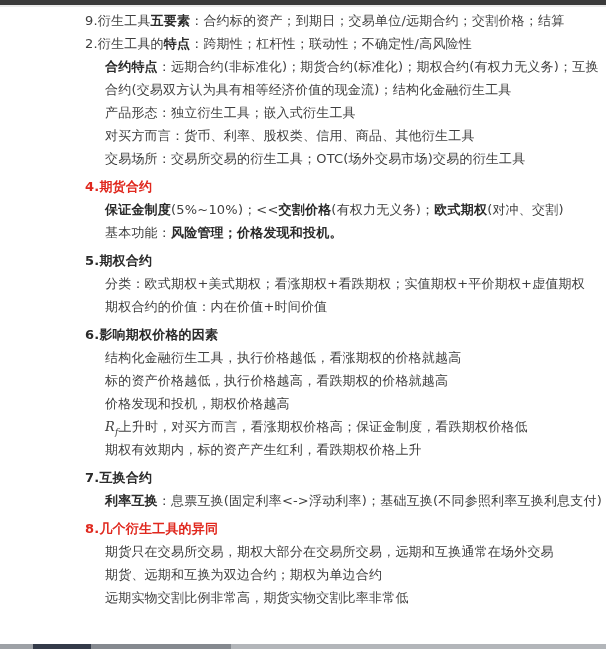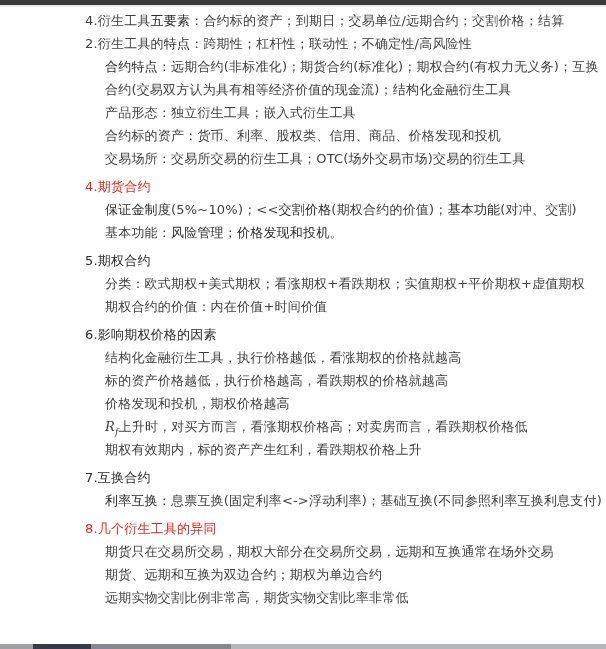--- a/index.html
+++ b/index.html
@@ -9,53 +9,53 @@
     font-family:"DejaVu Sans","Liberation Sans",sans-serif;
   }
   .top-edge{position:absolute;top:0;left:0;width:606px;height:5px;background:var(--bar-dark);}
   .top-edge-under{position:absolute;top:5px;left:0;width:606px;height:2px;background:var(--bar-light-line);}
   .doc{
     position:absolute;left:85px;top:9px;width:470px;
     font-size:13px;color:var(--ink);letter-spacing:.2px;
   }
   .line{height:23px;line-height:23px;white-space:nowrap;}
   .line.indent{padding-left:20px;}
-  .line.heading{margin-top:5px;font-weight:normal;color:var(--ink-bold);}
-  .seg-b{font-weight:normal;color:var(--ink-bold);}
+  .line.heading{margin-top:5px;font-weight:bold;color:var(--ink-bold);}
+  .seg-b{font-weight:bold;color:var(--ink-bold);}
   .seg-r{color:var(--red);}
   .seg-i{font-style:italic;font-family:"DejaVu Serif","Liberation Serif",serif;}
   sub{font-size:9px;line-height:0;}
   .bottom-edge{position:absolute;bottom:0;left:0;width:606px;height:5px;background:var(--bar-base);}
   .bottom-seg{position:absolute;top:0;height:5px;}
 </style>
 </head>
 <body>
 
 <div class="top-edge"></div>
 <div class="top-edge-under"></div>
 
 <div class="doc">
-    <div class="line"><span>4.衍生工具</span><span class="seg-b">五要素</span><span>：合约标的资产；到期日；交易单位/远期合约；交割价格；结算</span></div>
+    <div class="line"><span>9.衍生工具</span><span class="seg-b">五要素</span><span>：合约标的资产；到期日；交易单位/远期合约；交割价格；结算</span></div>
     <div class="line"><span>2.衍生工具的</span><span class="seg-b">特点</span><span>：跨期性；杠杆性；联动性；不确定性/高风险性</span></div>
     <div class="line indent"><span class="seg-b">合约特点</span><span>：远期合约(非标准化)；期货合约(标准化)；期权合约(有权力无义务)；互换</span></div>
     <div class="line indent"><span>合约(交易双方认为具有相等经济价值的现金流)；结构化金融衍生工具</span></div>
     <div class="line indent"><span>产品形态：独立衍生工具；嵌入式衍生工具</span></div>
-    <div class="line indent"><span>合约标的资产：货币、利率、股权类、信用、商品、价格发现和投机</span></div>
+    <div class="line indent"><span>对买方而言：货币、利率、股权类、信用、商品、其他衍生工具</span></div>
     <div class="line indent"><span>交易场所：交易所交易的衍生工具；OTC(场外交易市场)交易的衍生工具</span></div>
     <div class="line heading"><span class="seg-r">4.期货合约</span></div>
-    <div class="line indent"><span class="seg-b">保证金制度</span><span>(5%~10%)；&lt;&lt;</span><span class="seg-b">交割价格</span><span>(期权合约的价值)；</span><span class="seg-b">基本功能</span><span>(对冲、交割)</span></div>
+    <div class="line indent"><span class="seg-b">保证金制度</span><span>(5%~10%)；&lt;&lt;</span><span class="seg-b">交割价格</span><span>(有权力无义务)；</span><span class="seg-b">欧式期权</span><span>(对冲、交割)</span></div>
     <div class="line indent"><span>基本功能：</span><span class="seg-b">风险管理；价格发现和投机。</span></div>
     <div class="line heading"><span>5.期权合约</span></div>
     <div class="line indent"><span>分类：欧式期权+美式期权；看涨期权+看跌期权；实值期权+平价期权+虚值期权</span></div>
     <div class="line indent"><span>期权合约的价值：内在价值+时间价值</span></div>
     <div class="line heading"><span>6.影响期权价格的因素</span></div>
     <div class="line indent"><span>结构化金融衍生工具，执行价格越低，看涨期权的价格就越高</span></div>
     <div class="line indent"><span>标的资产价格越低，执行价格越高，看跌期权的价格就越高</span></div>
     <div class="line indent"><span>价格发现和投机，期权价格越高</span></div>
-    <div class="line indent"><span class="seg-i">R</span><sub class="seg-i">f</sub><span>上升时，对买方而言，看涨期权价格高；对卖房而言，看跌期权价格低</span></div>
+    <div class="line indent"><span class="seg-i">R</span><sub class="seg-i">f</sub><span>上升时，对买方而言，看涨期权价格高；保证金制度，看跌期权价格低</span></div>
     <div class="line indent"><span>期权有效期内，标的资产产生红利，看跌期权价格上升</span></div>
     <div class="line heading"><span>7.互换合约</span></div>
     <div class="line indent"><span class="seg-b">利率互换</span><span>：息票互换(固定利率&lt;-&gt;浮动利率)；基础互换(不同参照利率互换利息支付)</span></div>
     <div class="line heading"><span class="seg-r">8.几个衍生工具的异同</span></div>
     <div class="line indent"><span>期货只在交易所交易，期权大部分在交易所交易，远期和互换通常在场外交易</span></div>
     <div class="line indent"><span>期货、远期和互换为双边合约；期权为单边合约</span></div>
     <div class="line indent"><span>远期实物交割比例非常高，期货实物交割比率非常低</span></div>
   </div>
 
 <div class="bottom-edge">

